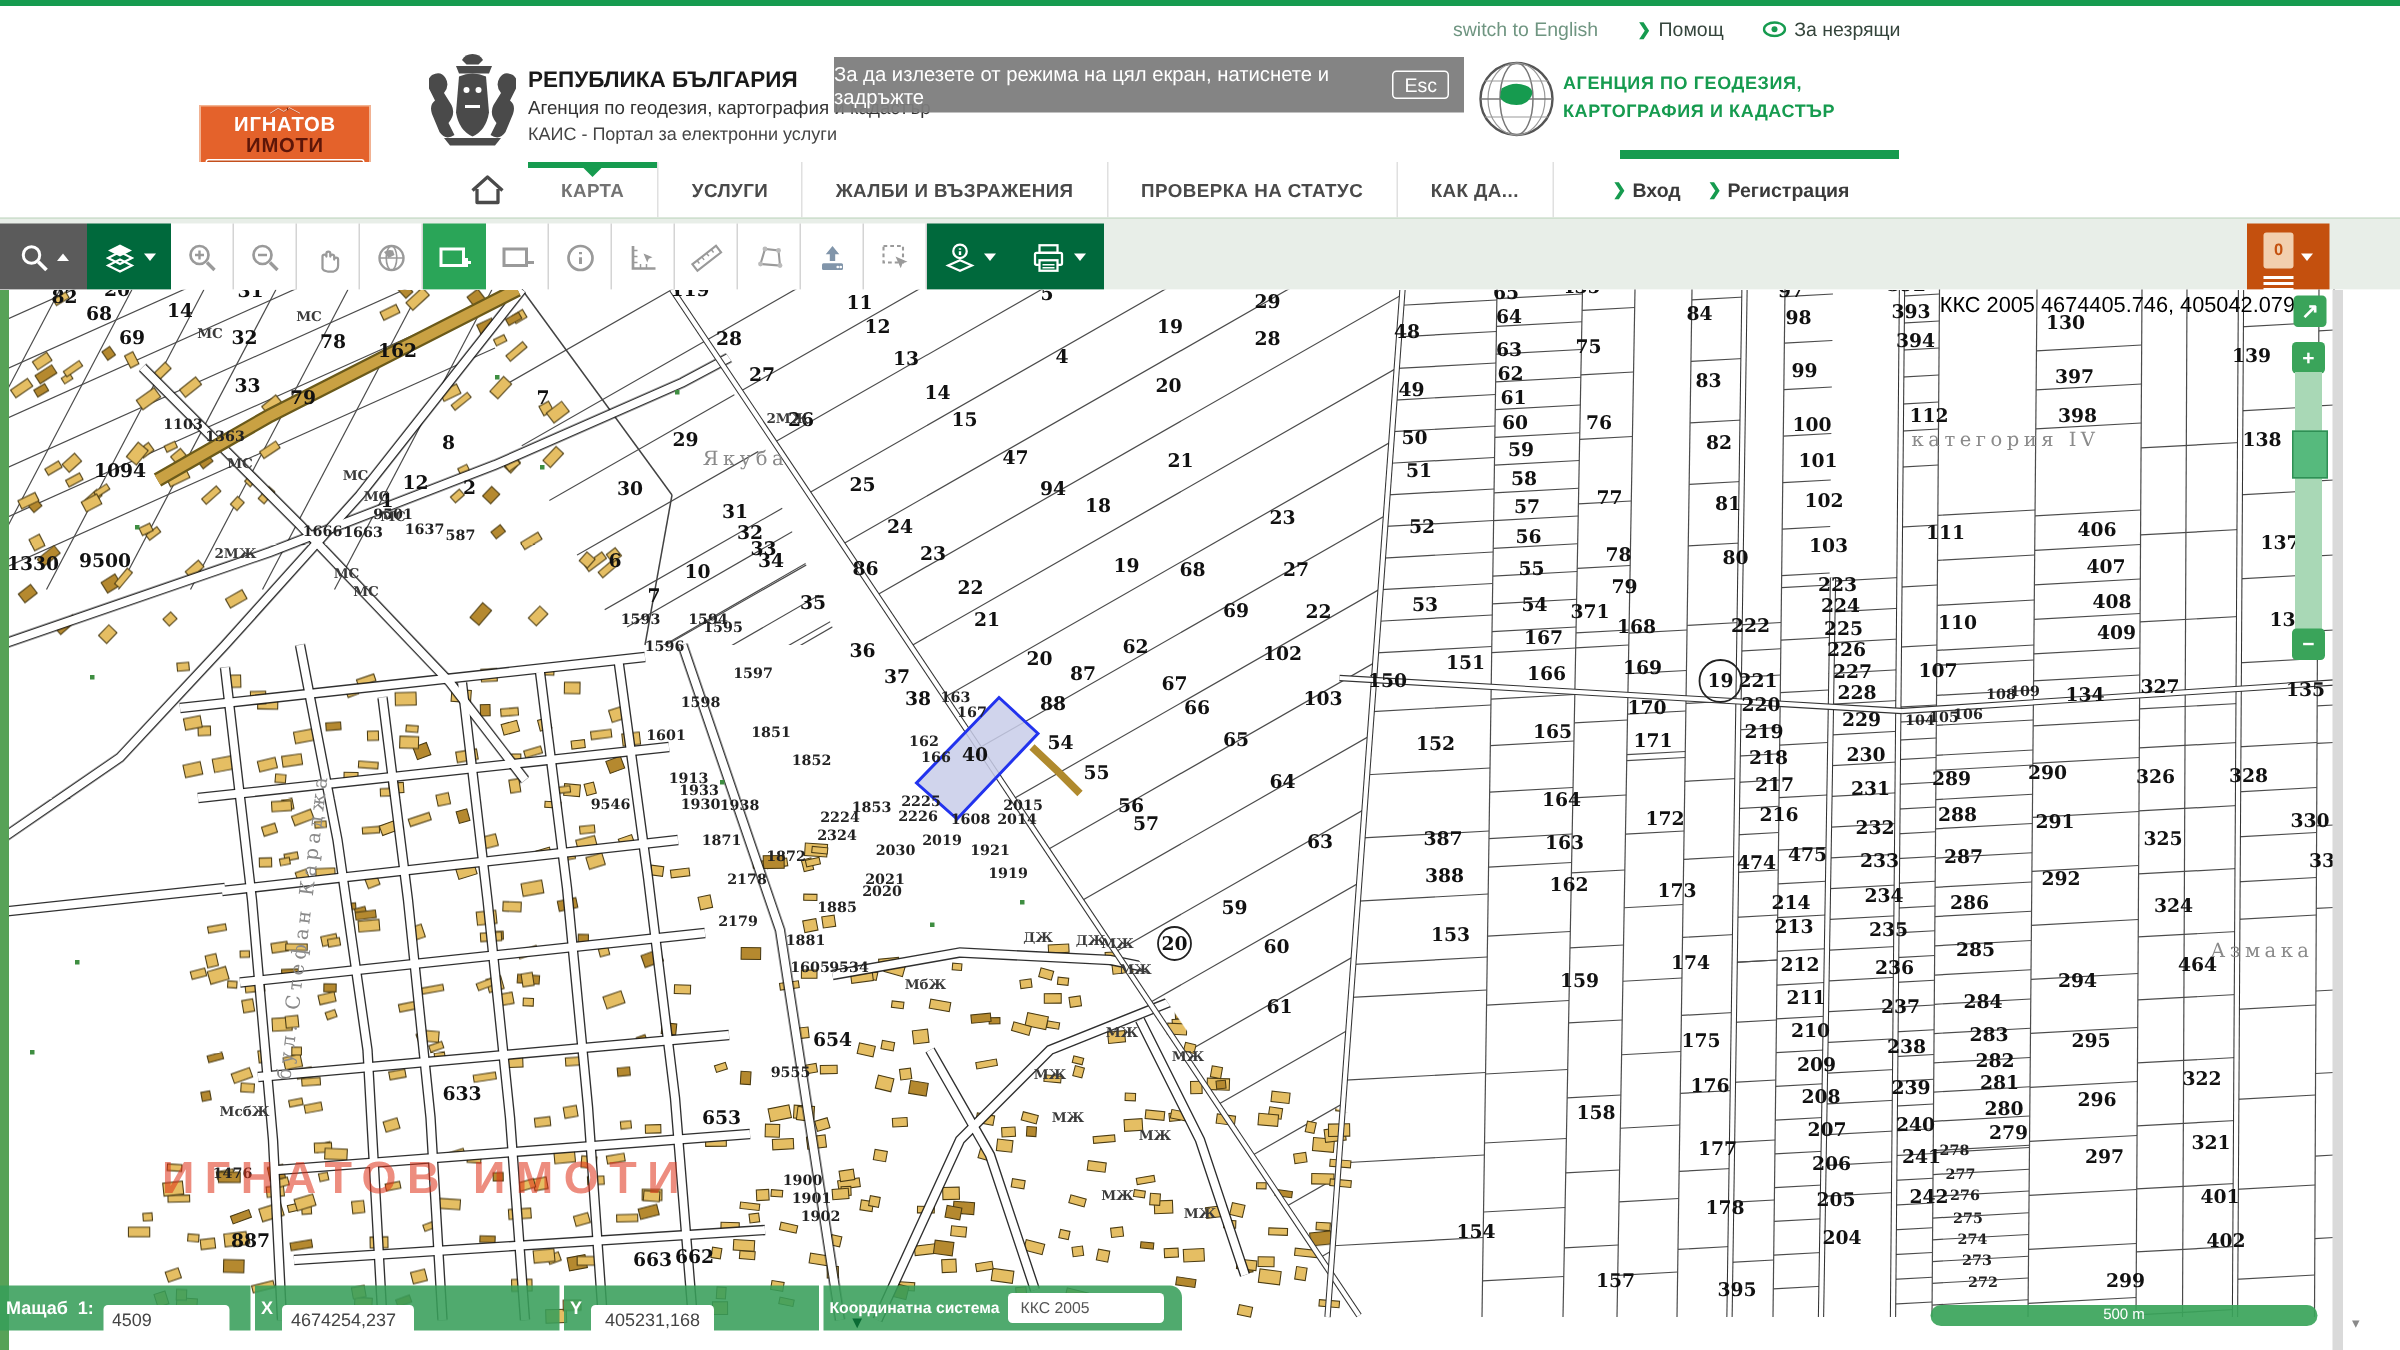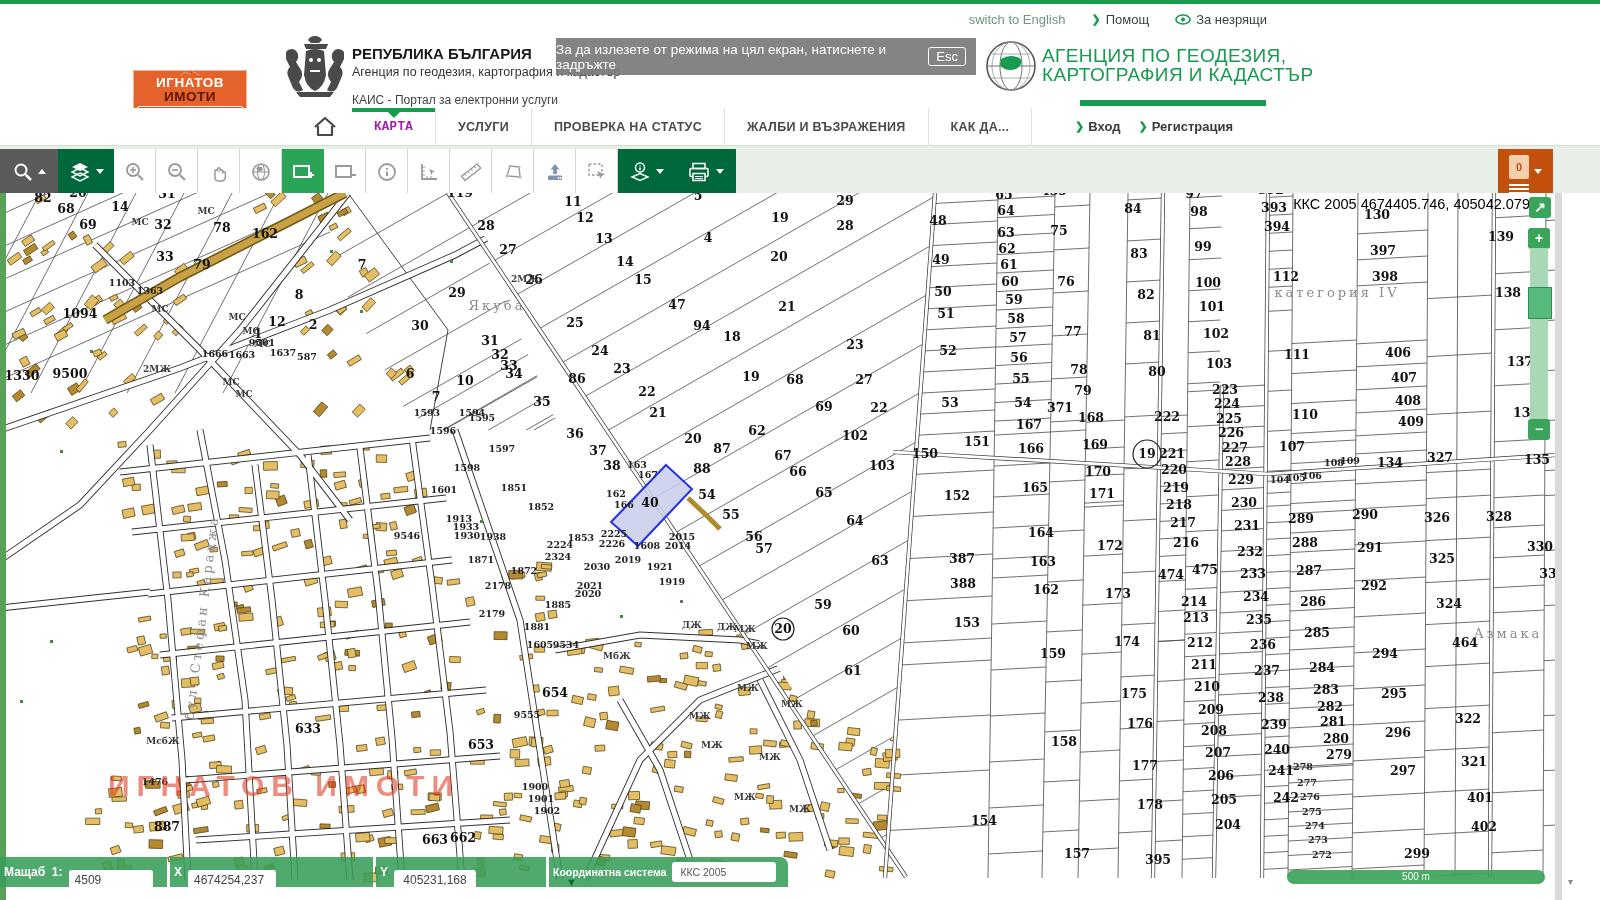--- a/index.html
+++ b/index.html
@@ -16,34 +16,34 @@
 
   
   .header{position:absolute;left:0;top:35px;width:1600px;height:73px;background:#fff;}
   .partner-logo{position:absolute;left:133px;top:35px;width:112px;height:57px;background:#e4622b;
     border:1px solid #f2b391;display:flex;flex-direction:column;justify-content:flex-end;overflow:hidden;}
   .pl-name{font-size:13.5px;font-weight:bold;color:#fff;text-align:center;letter-spacing:.5px;line-height:14px;}
   .pl-name b{color:#5e1608;}
   .pl-sub{font-size:6.5px;color:#fff;background:#c44f1c;text-align:center;padding:1px 0;margin:2px 3px 4px 3px;border:1px solid #fff;border-radius:2px;}
   .gov-title{position:absolute;left:352px;top:10px;font-size:15px;font-weight:bold;color:#1a1a1a;}
   .gov-l2{position:absolute;left:352px;top:30px;font-size:12.5px;color:#333;}
-  .gov-l3{position:absolute;left:352px;top:58px;font-size:12px;color:#444;}
+  .gov-l3{position:absolute;left:352px;top:47px;font-size:12px;color:#444;}
   .notice{position:absolute;left:556px;top:3px;width:420px;height:37px;background:rgba(125,125,125,.95);
     color:#fff;font-size:13.5px;display:flex;align-items:center;justify-content:flex-end;padding-right:10px;box-sizing:border-box;}
   .esckey{border:1.5px solid #fff;border-radius:3px;padding:1px 7px;margin-left:10px;font-size:13px;}
-  .agency-text{position:absolute;left:1042px;top:11px;color:#169b4f;font-weight:normal;font-size:19px;letter-spacing:.4px;line-height:19px;}
+  .agency-text{position:absolute;left:1042px;top:11px;color:#169b4f;font-weight:bold;font-size:12px;letter-spacing:.4px;line-height:19px;}
   .green-underline{position:absolute;left:1080px;top:65px;width:186px;height:6px;background:#169b4f;}
 
   
   .nav{position:absolute;left:0;top:108px;width:1600px;height:37px;background:#fff;border-bottom:3px solid #dcead9;}
   .navrow{position:absolute;left:298px;top:0;height:37px;display:flex;align-items:stretch;}
   .navitem{position:relative;display:flex;align-items:center;padding:0 22px;font-size:12.5px;font-weight:bold;
     color:#4a4a4a;border-right:1px solid #e0e0e0;cursor:pointer;letter-spacing:.3px;}
   .navitem:first-child{border-left:1px solid #e0e0e0;}
-  .navitem.active{color:#a21caf;font-family:Liberation Mono, monospace;}
+  .navitem.active{color:#737373;}
   .navitem.active::before{content:"";position:absolute;left:0;top:0;right:0;height:4px;background:#169b4f;}
   .navitem.active::after{content:"";position:absolute;left:50%;top:4px;margin-left:-6px;
     border:6px solid transparent;border-top-color:#169b4f;border-bottom:none;}
   .homebtn{display:flex;align-items:center;padding:0 14px;cursor:pointer;}
   .loginrow{position:absolute;right:367px;top:0;height:37px;display:flex;gap:18px;align-items:center;
     font-size:13px;font-weight:bold;color:#3a3a3a;}
   .loginrow span{cursor:pointer;display:flex;gap:4px;align-items:center;}
 
   
   .toolbar{position:absolute;left:0;top:145px;width:1600px;height:48px;background:#e8eee8;border-top:1px solid #cfe0cf;}
@@ -178,24 +178,24 @@
           <path d="M3 12 L13 3 L23 12 M6 11 v9 h14 v-9" fill="none" stroke="#4a4a4a" stroke-width="2.2" stroke-linejoin="round"></path>
         </svg>
       </div>
       <div class="navitem active">
           <span>КАРТА</span>
         </div>
       <div class="navitem">
           <span>УСЛУГИ</span>
         </div>
       <div class="navitem">
-          <span>ПРОВЕРКА НА СТАТУС</span>
+          <span>ЖАЛБИ И ВЪЗРАЖЕНИЯ</span>
         </div>
       <div class="navitem">
-          <span>ЖАЛБИ И ВЪЗРАЖЕНИЯ</span>
+          <span>ПРОВЕРКА НА СТАТУС</span>
         </div>
       <div class="navitem">
           <span>КАК ДА...</span>
         </div>
     </div>
     <div class="loginrow">
       <span>
           <span class="chev">❯</span>
           <span>Вход</span>
         </span>

